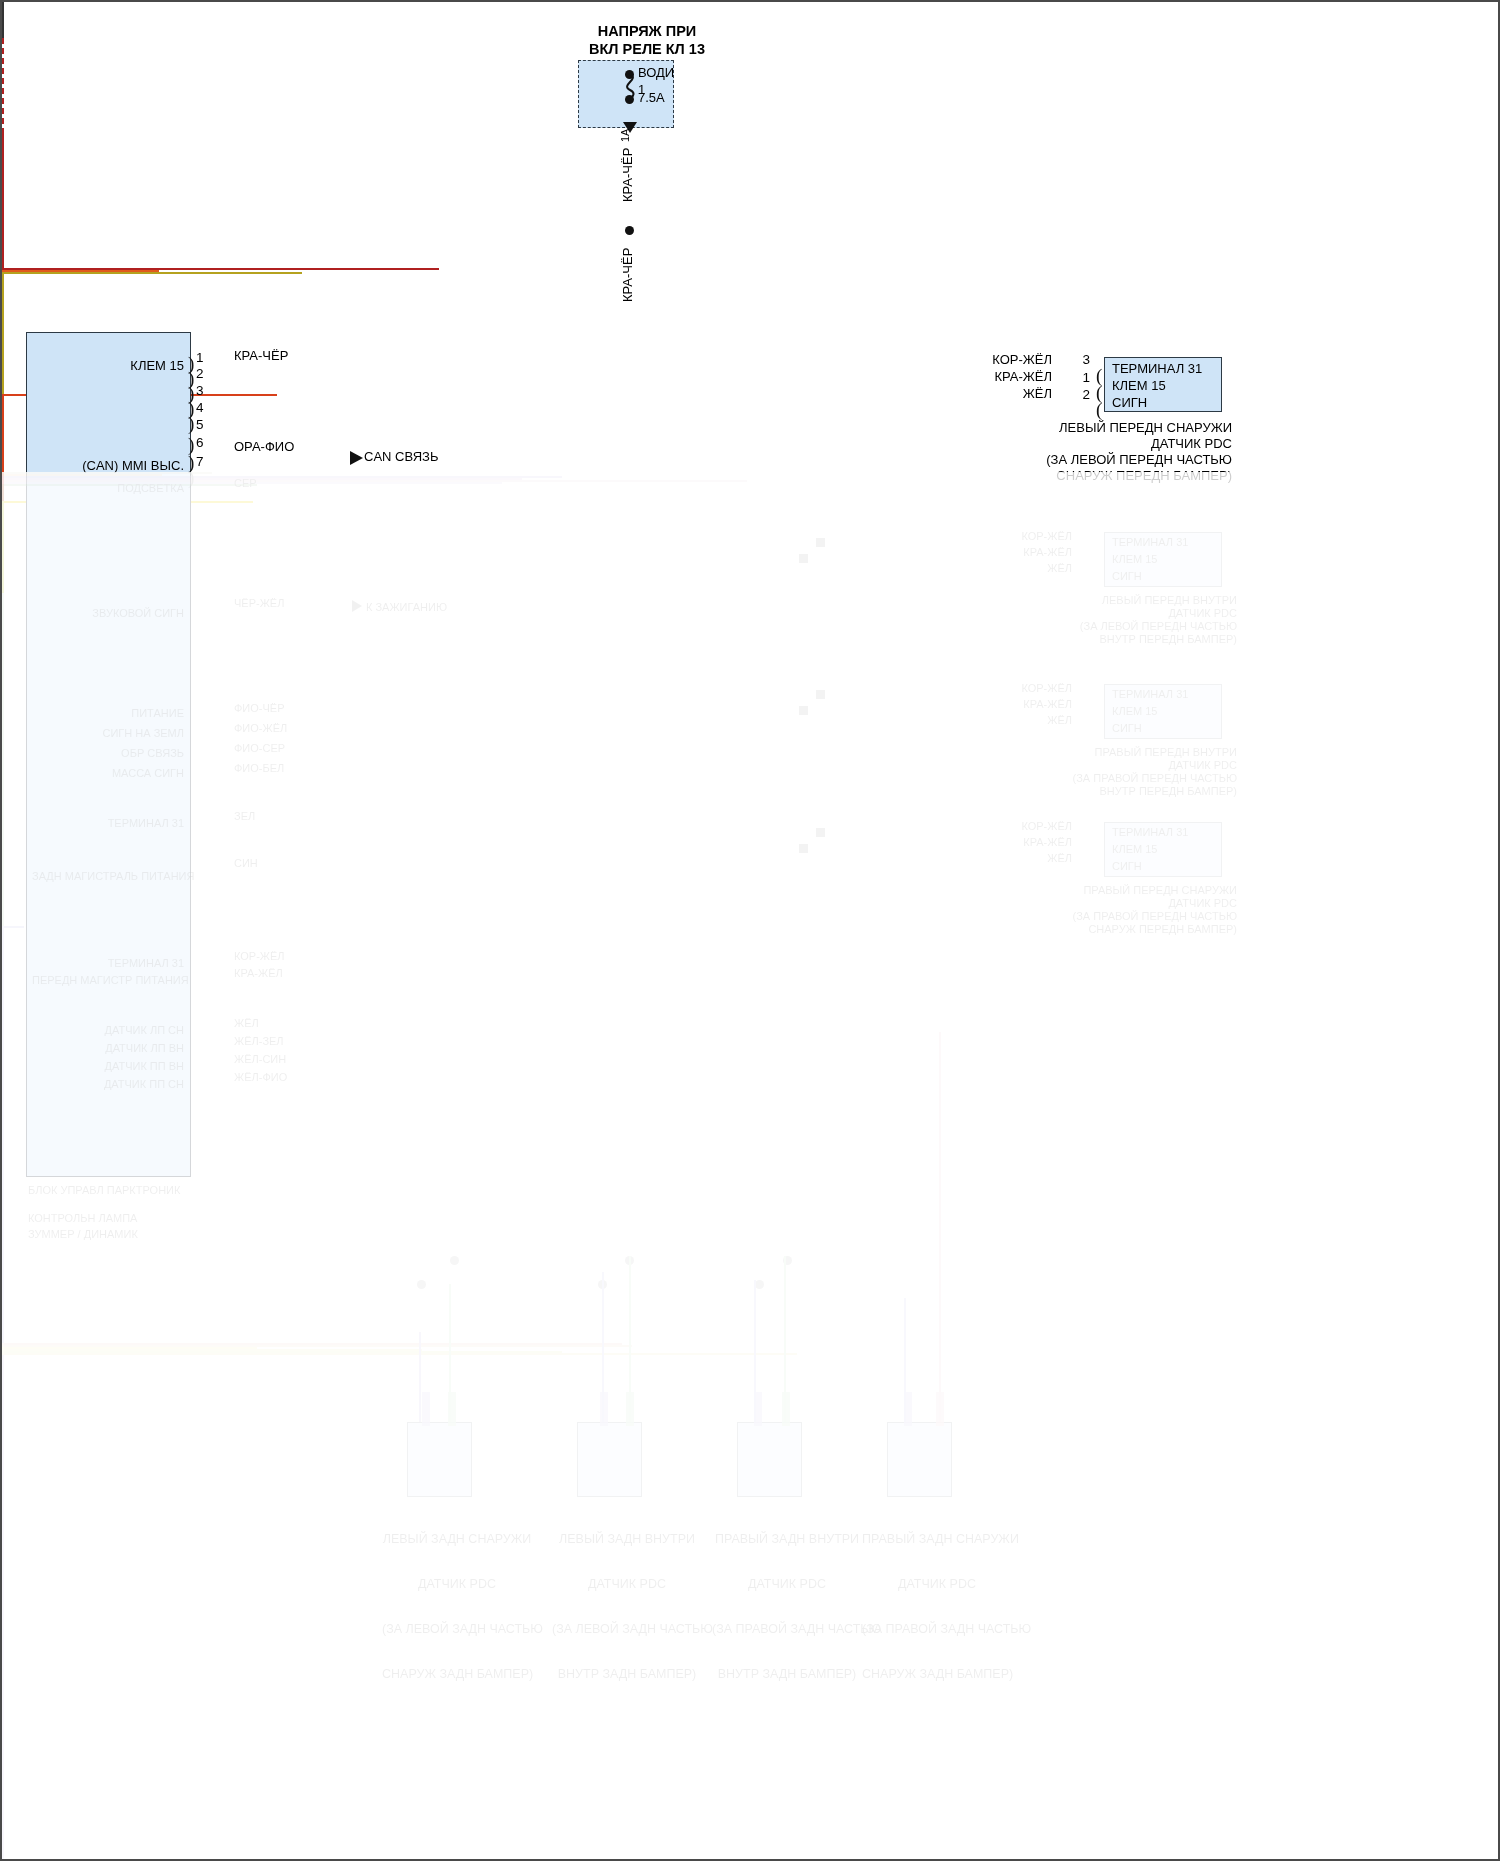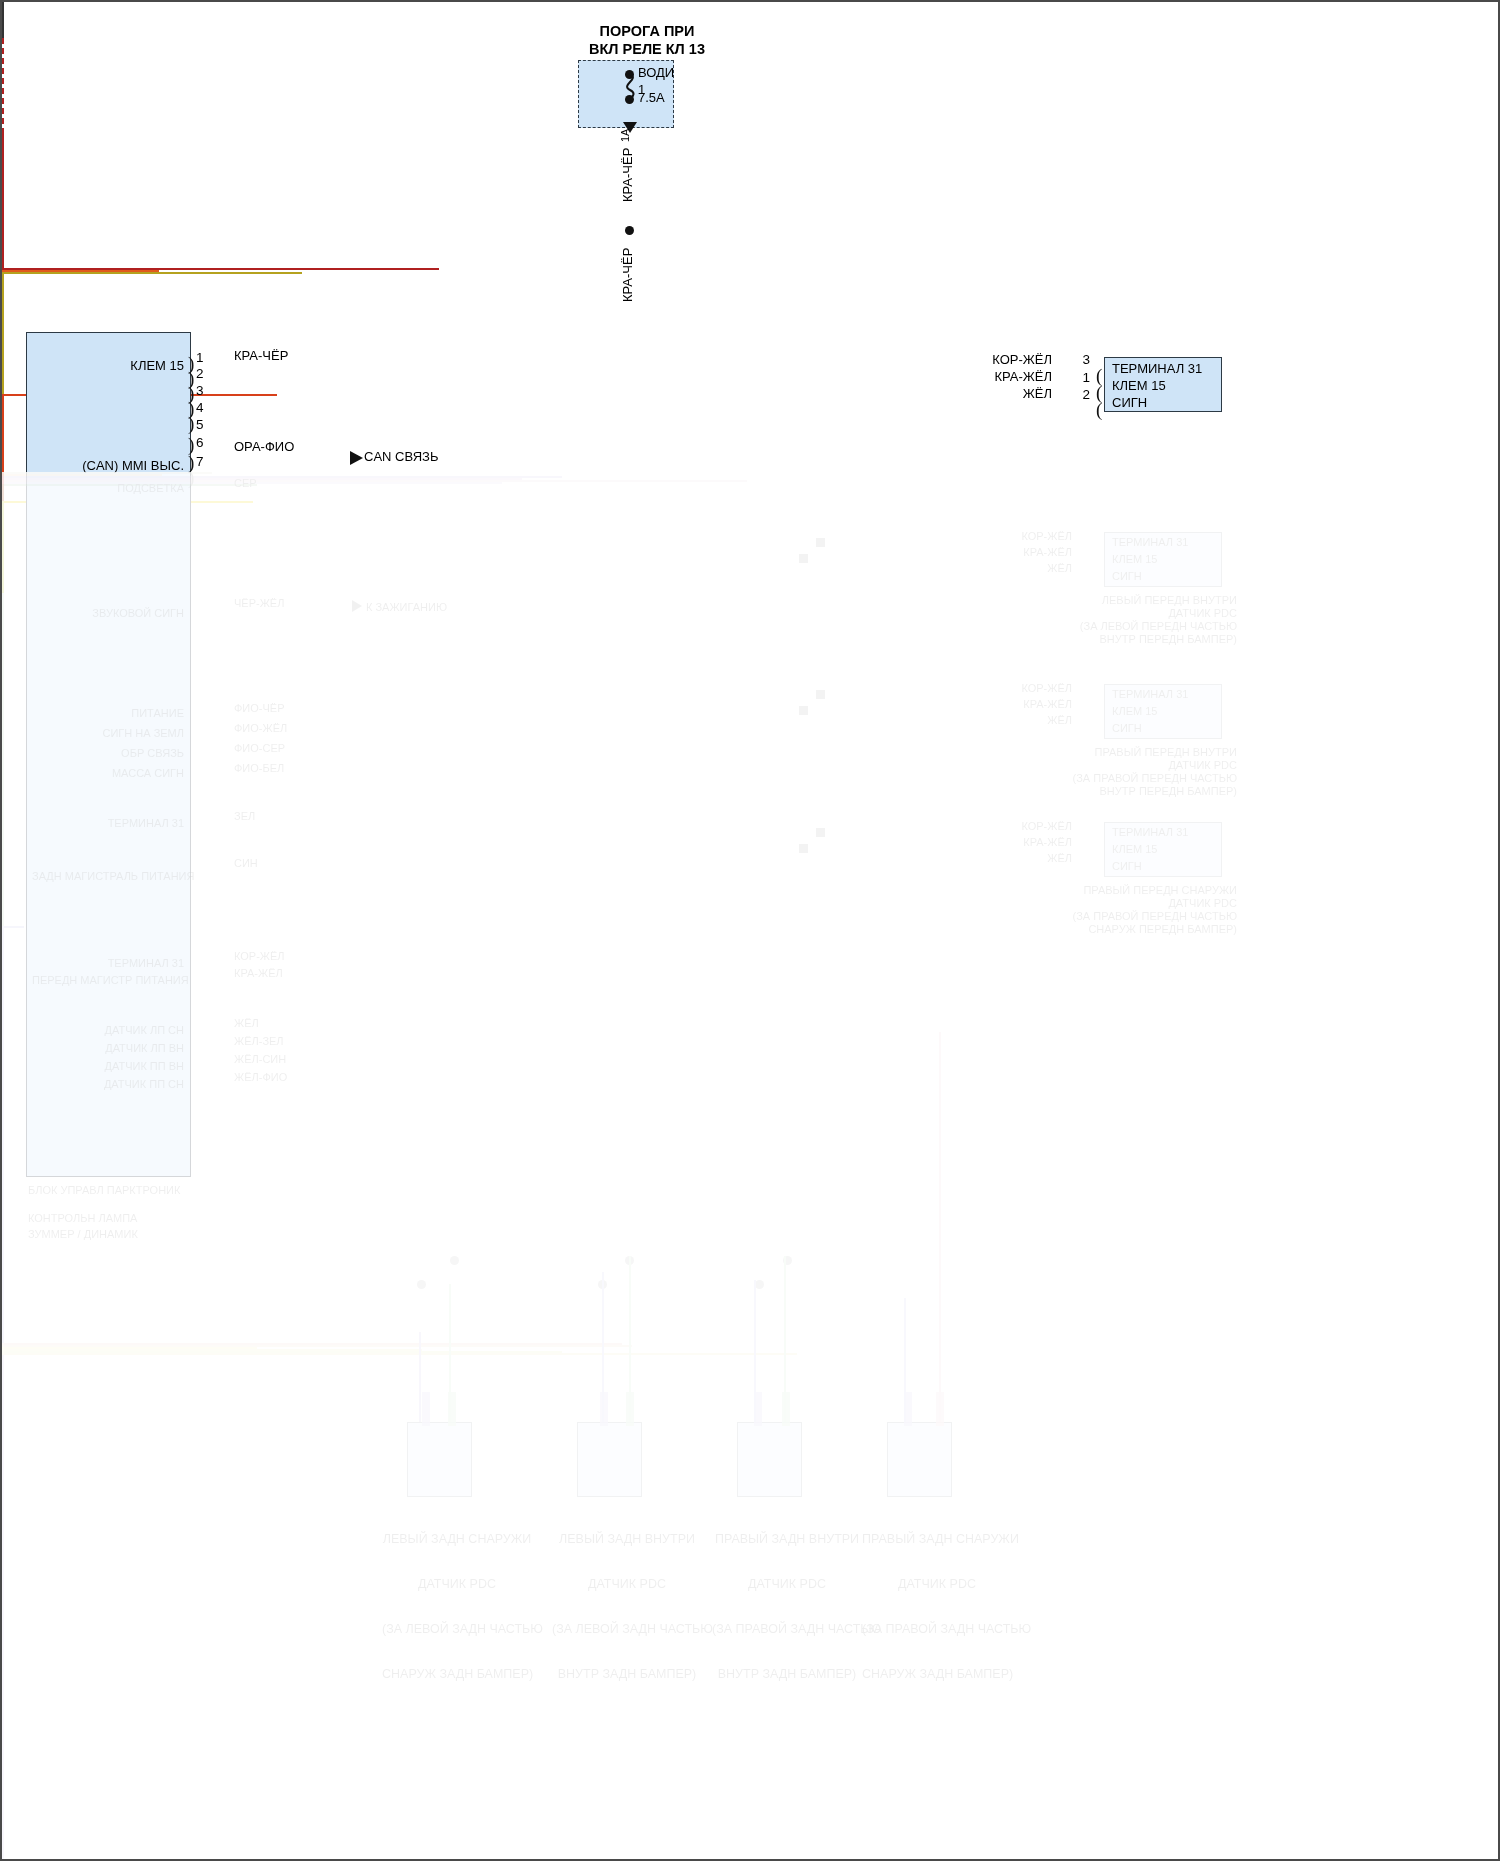--- a/index.html
+++ b/index.html
@@ -31,21 +31,21 @@
   .faded2{opacity:0.33;}
   .wash{position:absolute;left:0;top:470px;width:1500px;height:1391px;background:rgba(255,255,255,0.80);pointer-events:none;}
   .sq{position:absolute;width:9px;height:9px;background:#444;}
   .cap{position:absolute;font-size:12.5px;line-height:15px;color:#000;white-space:pre;}
 </style>
 </head>
 <body>
 
 <div id="page">
 
-  <div class="t ctr" style="left:520px;top:20px;width:250px;font-weight:bold;">ПОРОГА ПРИ</div>
+  <div class="t ctr" style="left:520px;top:20px;width:250px;font-weight:bold;">НАПРЯЖ ПРИ</div>
   <div class="t ctr" style="left:520px;top:38px;width:250px;font-weight:bold;">ВКЛ РЕЛЕ КЛ 13</div>
 
   <div class="box dash" style="left:576px;top:58px;width:96px;height:68px;"></div>
 
   <div class="vw" style="left:627px;top:58px;height:14px;border-left-color:#333;"></div>
   <div class="dot" style="left:623px;top:68px;"></div>
   <svg style="position:absolute;left:617px;top:72px;width:22px;height:26px;">
     <path d="M11,0 C21,5 1,11 11,16 C19,20 11,24 11,26" stroke="#111" stroke-width="2" fill="none"></path>
   </svg>
   <div class="dot" style="left:623px;top:93px;"></div>
@@ -113,20 +113,26 @@
 
   <div class="hw" style="left:797px;top:365px;width:300px;border-top-color:#b5a21f;"></div>
   <div class="vw" style="left:797px;top:365px;height:120px;border-left-color:#b5a21f;"></div>
 
   <div class="hw" style="left:822px;top:382px;width:275px;border-top-color:#d8401a;"></div>
   <div class="vw" style="left:822px;top:382px;height:105px;border-left-color:#d8401a;"></div>
 
   <div class="hw" style="left:846px;top:399px;width:251px;border-top-color:#f5e13a;"></div>
   <div class="vw" style="left:846px;top:399px;height:90px;border-left-color:#f5e13a;"></div>
 
+  <div style="position:absolute;left:900px;top:418px;width:330px;text-align:right;">
+    <div class="t sm" style="position:relative;text-align:right;">ЛЕВЫЙ ПЕРЕДН СНАРУЖИ</div>
+    <div class="t sm" style="position:relative;text-align:right;">ДАТЧИК PDC</div>
+    <div class="t sm" style="position:relative;text-align:right;">(ЗА ЛЕВОЙ ПЕРЕДН ЧАСТЬЮ</div>
+    <div class="t sm" style="position:relative;text-align:right;">СНАРУЖ ПЕРЕДН БАМПЕР)</div>
+  </div>
 
   <div class="faded2" style="position:absolute;left:0;top:470px;width:1500px;height:1391px;">
 
     <div class="t xs rt" style="left:30px;top:10px;width:152px;">ПОДСВЕТКА</div>
     <div class="t xs rt" style="left:30px;top:135px;width:152px;">ЗВУКОВОЙ СИГН</div>
     <div class="t xs rt" style="left:30px;top:235px;width:152px;">ПИТАНИЕ</div>
     <div class="t xs rt" style="left:30px;top:255px;width:152px;">СИГН НА ЗЕМЛ</div>
     <div class="t xs rt" style="left:30px;top:275px;width:152px;">ОБР СВЯЗЬ</div>
     <div class="t xs rt" style="left:30px;top:295px;width:152px;">МАССА СИГН</div>
     <div class="t xs rt" style="left:30px;top:345px;width:152px;">ТЕРМИНАЛ 31</div>

